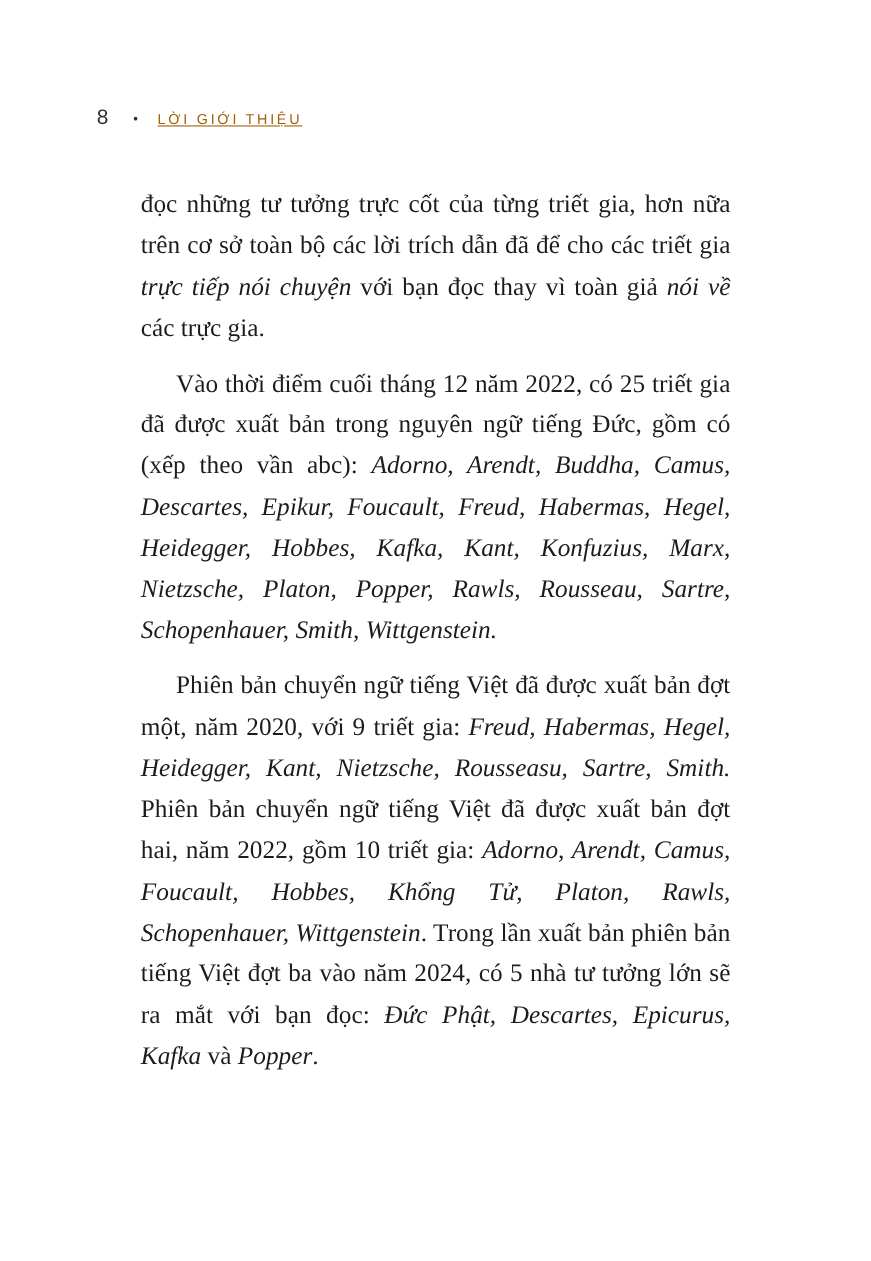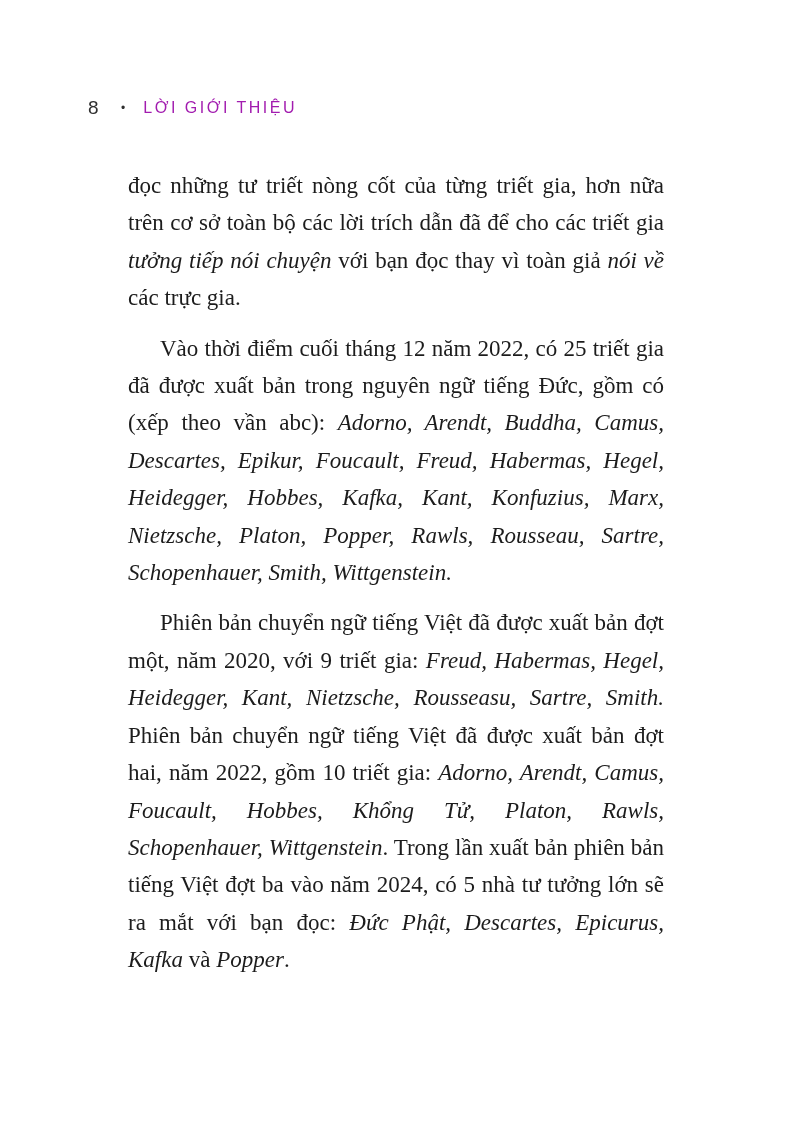--- a/index.html
+++ b/index.html
@@ -28,24 +28,25 @@
     font-size: 19px;
     color: #2f2f2f;
     letter-spacing: 0.5px;
   }
   .header-bullet {
     font-size: 12px;
     margin: 0 18px 0 22px;
     color: #2f2f2f;
   }
   .running-title {
-    font-size: 16px;
+    font-size: 13px;
     letter-spacing: 2.5px;
-    color: #a21caf;
+    color: #a16207;
     text-transform: uppercase;
+    text-decoration: underline;
   }
   .page-body {
     position: absolute;
     top: 167px;
     left: 128px;
     width: 536px;
     color: #1c1c1c;
     font-size: 23px;
     line-height: 37.4px;
     text-align: justify;
@@ -65,17 +66,17 @@
 </head>
 <body>
 
 <div class="book-page">
   <header class="page-header">
     <span class="page-number">8</span>
     <span class="header-bullet">•</span>
     <span class="running-title">LỜI GIỚI THIỆU</span>
   </header>
   <main class="page-body">
-      <p class="para"><span>đọc những tư triết nòng cốt của từng triết gia, hơn nữa trên cơ sở toàn bộ các lời trích dẫn đã để cho các triết gia </span><em>tưởng tiếp nói chuyện</em><span> với bạn đọc thay vì toàn giả </span><em>nói về</em><span> các trực gia.</span></p>
+      <p class="para"><span>đọc những tư tưởng trực cốt của từng triết gia, hơn nữa trên cơ sở toàn bộ các lời trích dẫn đã để cho các triết gia </span><em>trực tiếp nói chuyện</em><span> với bạn đọc thay vì toàn giả </span><em>nói về</em><span> các trực gia.</span></p>
       <p class="para indent"><span>Vào thời điểm cuối tháng 12 năm 2022, có 25 triết gia đã được xuất bản trong nguyên ngữ tiếng Đức, gồm có (xếp theo vần abc): </span><em>Adorno, Arendt, Buddha, Camus, Descartes, Epikur, Foucault, Freud, Habermas, Hegel, Heidegger, Hobbes, Kafka, Kant, Konfuzius, Marx, Nietzsche, Platon, Popper, Rawls, Rousseau, Sartre, Schopenhauer, Smith, Wittgenstein.</em></p>
       <p class="para indent"><span>Phiên bản chuyển ngữ tiếng Việt đã được xuất bản đợt một, năm 2020, với 9 triết gia: </span><em>Freud, Habermas, Hegel, Heidegger, Kant, Nietzsche, Rousseasu, Sartre, Smith.</em><span> Phiên bản chuyển ngữ tiếng Việt đã được xuất bản đợt hai, năm 2022, gồm 10 triết gia: </span><em>Adorno, Arendt, Camus, Foucault, Hobbes, Khổng Tử, Platon, Rawls, Schopenhauer, Wittgenstein</em><span>. Trong lần xuất bản phiên bản tiếng Việt đợt ba vào năm 2024, có 5 nhà tư tưởng lớn sẽ ra mắt với bạn đọc: </span><em>Đức Phật, Descartes, Epicurus, Kafka</em><span> và </span><em>Popper</em><span>.</span></p>
     </main>
 </div>
 
 </body></html>

